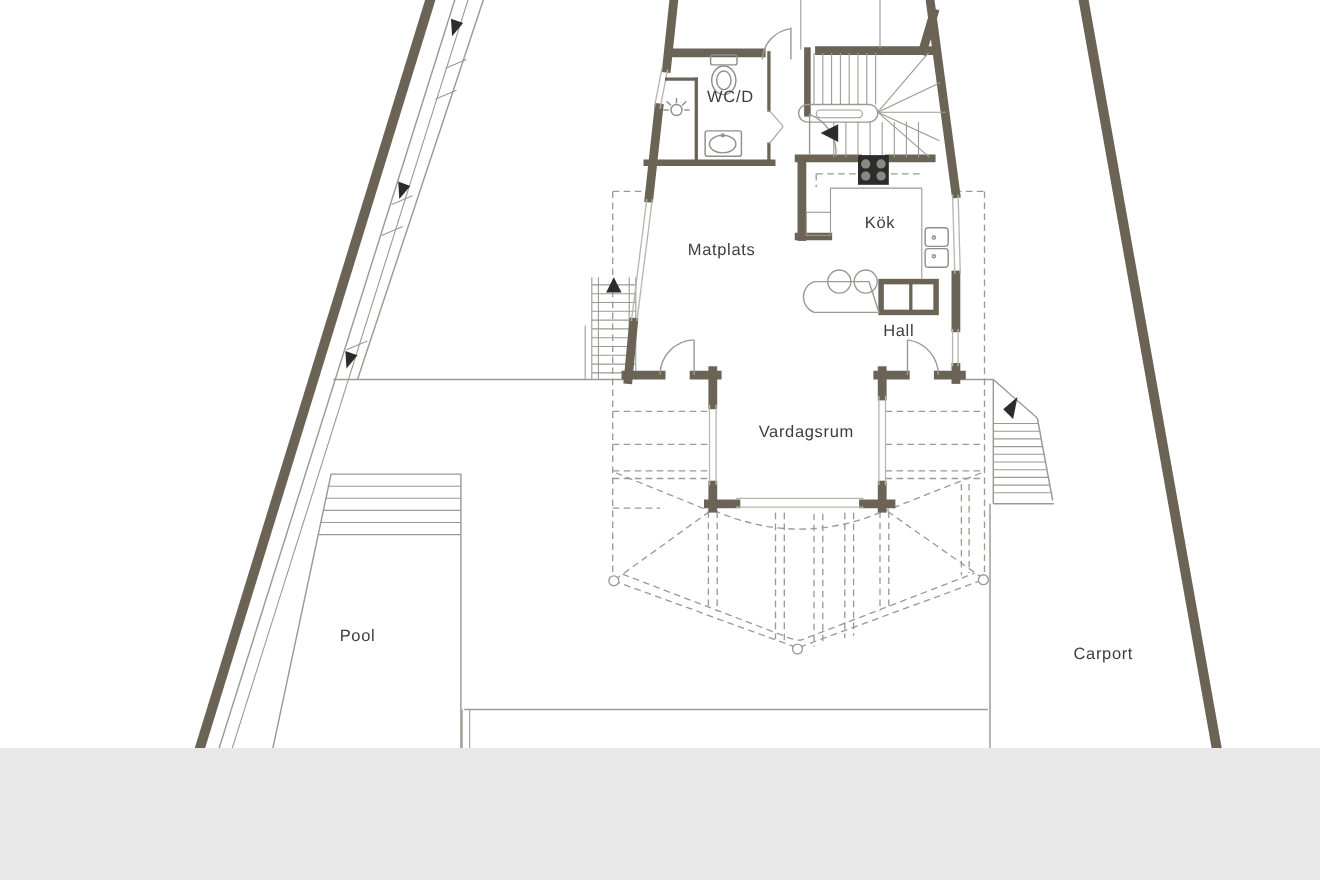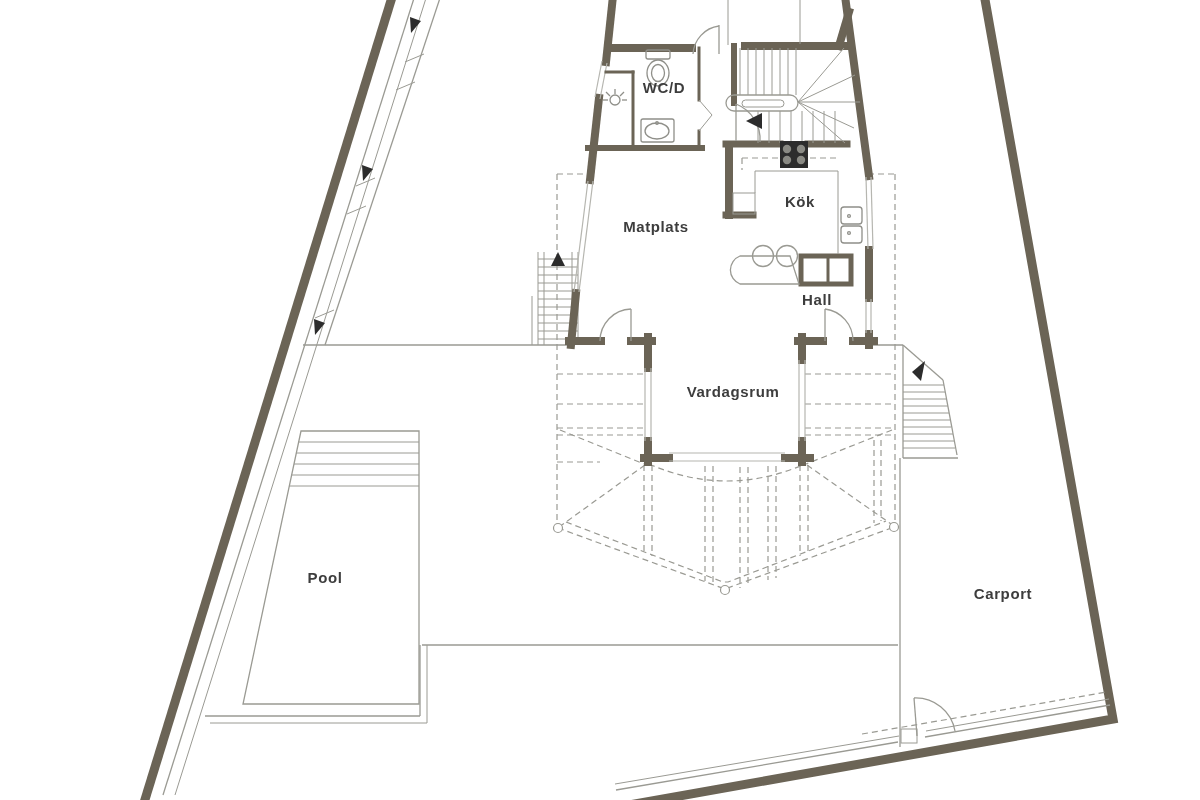--- a/index.html
+++ b/index.html
@@ -1,21 +1,21 @@
 <!DOCTYPE html>
 <html style="--wall: #6b6456; --line: #9a9a93; --light: #b6b6b0; --text: #3d3d3d; --fixture: #8f8f89; --dark: #2c2c2c; --bg: #ffffff;"><head>
 <meta charset="utf-8">
 <style>
   :root{
     --wall:#6b6456; --line:#9a9a93; --light:#b6b6b0;
     --text:#3d3d3d; --fixture:#8f8f89; --dark:#2c2c2c; --bg:#ffffff;
   }
   html,body{margin:0;padding:0;background:#e8e8e8;}
-  .stage{width:1200px;height:800px;background:var(--bg);position:relative;overflow:hidden;
-         font-family:"Liberation Sans",sans-serif;font-weight:bold;}
+  .stage{width:1200px;height:680px;background:var(--bg);position:relative;overflow:hidden;
+         font-family:"Liberation Sans",sans-serif;}
   svg{display:block}
   
   .wall{stroke:var(--wall);stroke-width:8;fill:none;stroke-linecap:square}
   .wall7{stroke:var(--wall);stroke-width:7;fill:none;stroke-linecap:square}
   .wall6{stroke:var(--wall);stroke-width:6;fill:none;stroke-linecap:square}
   .wall3{stroke:var(--wall);stroke-width:3;fill:none;stroke-linecap:square}
   .bnd{stroke:var(--wall);stroke-width:9;fill:none;stroke-linecap:square;stroke-linejoin:miter}
   .ln{stroke:var(--line);stroke-width:1.3;fill:none}
   .ln1{stroke:var(--line);stroke-width:1;fill:none}
   .win{stroke:var(--light);stroke-width:1.2;fill:none}

